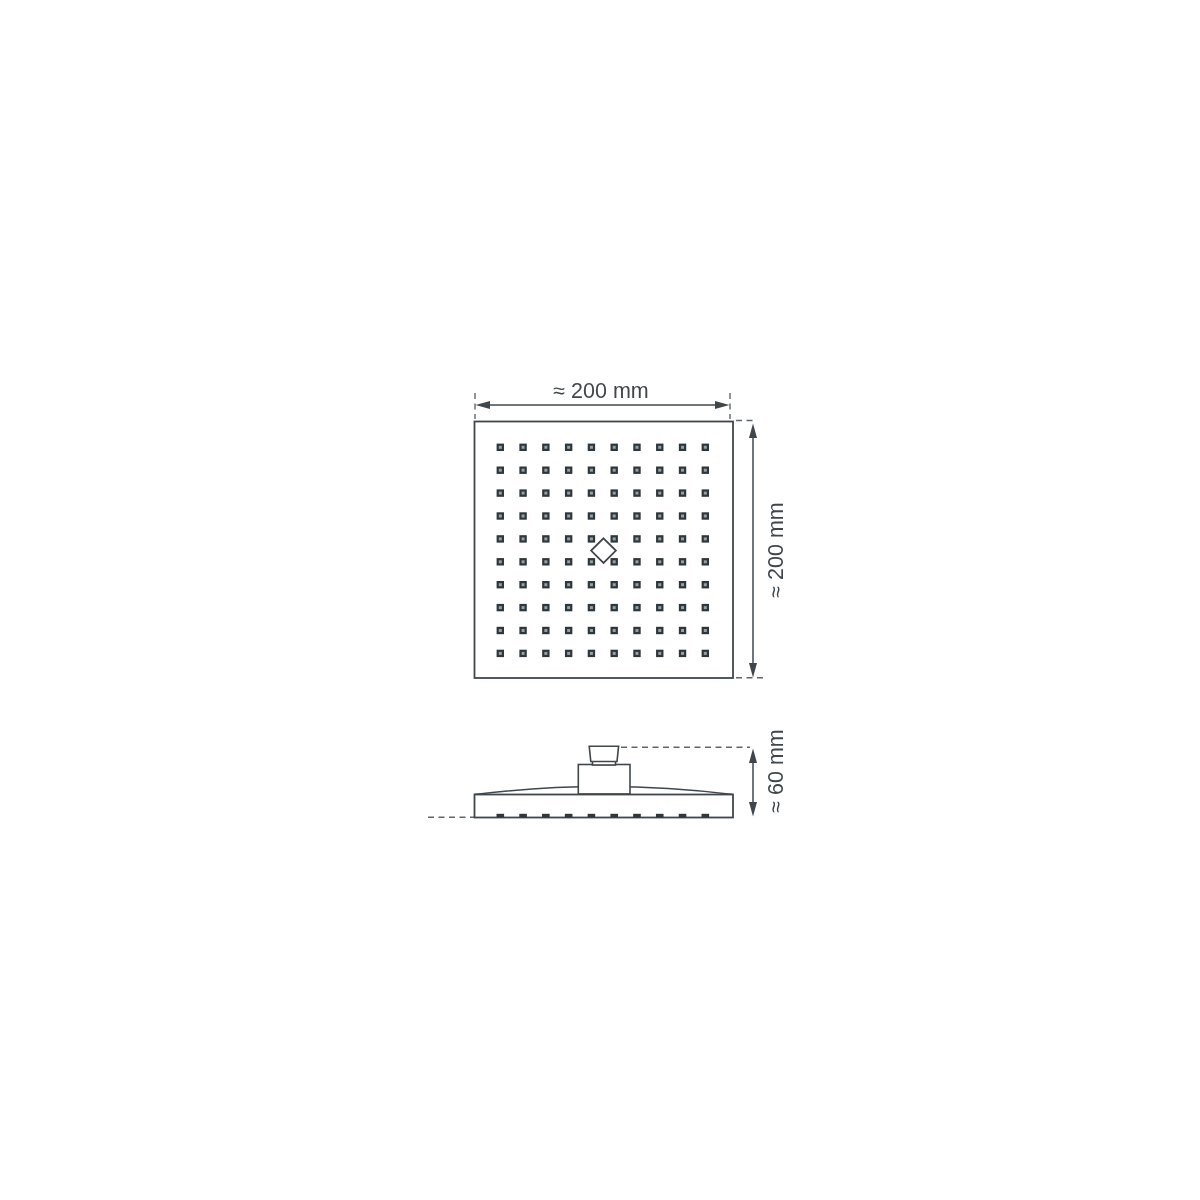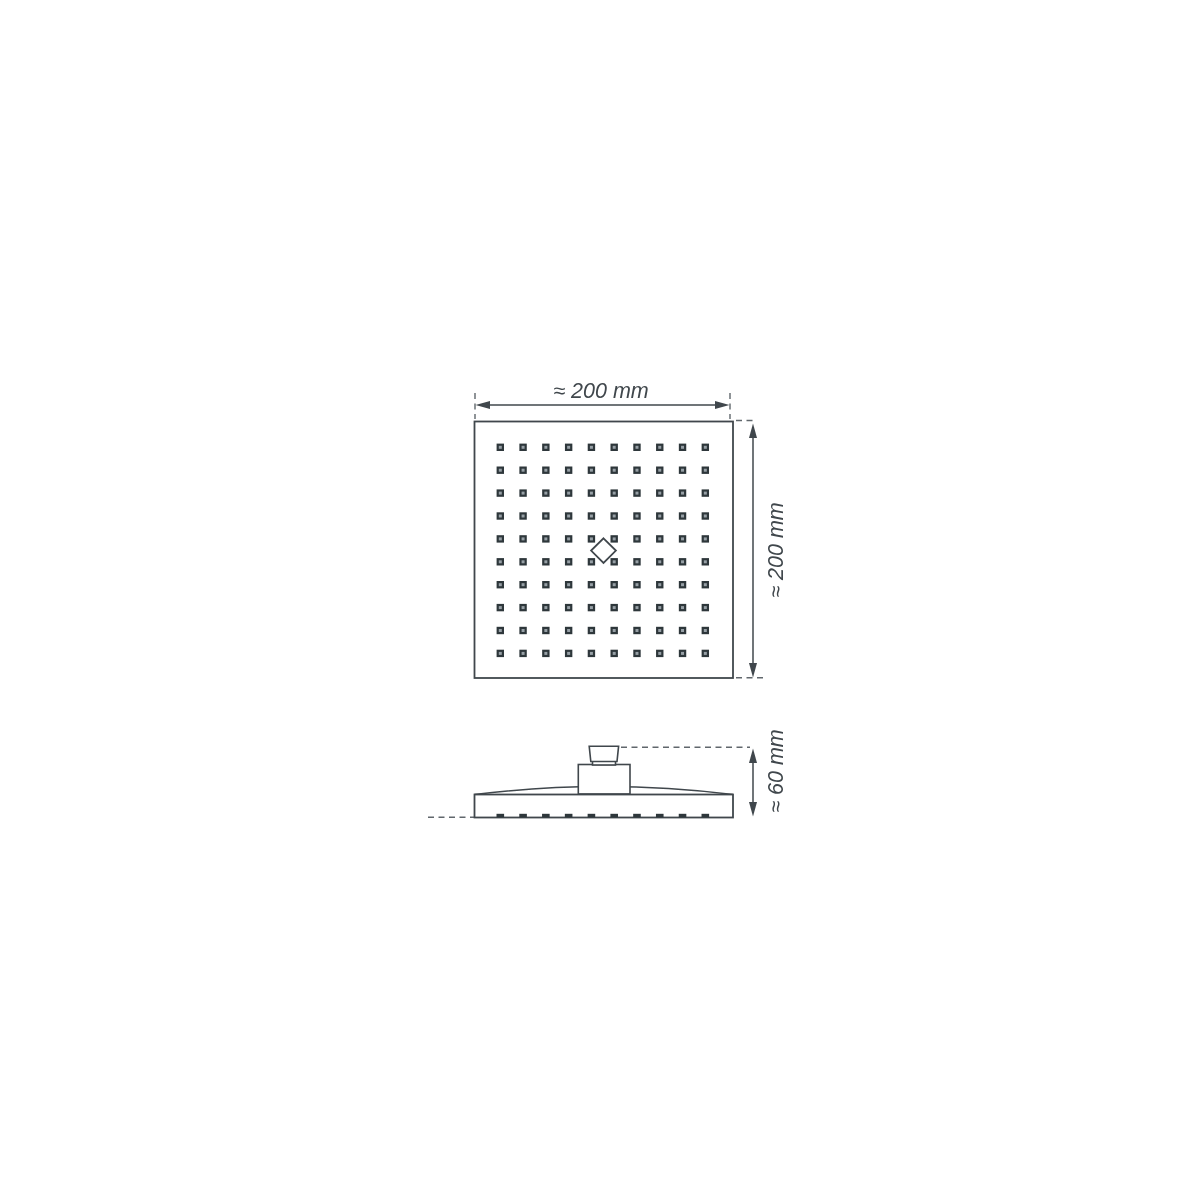--- a/index.html
+++ b/index.html
@@ -1,16 +1,16 @@
 <!DOCTYPE html>
 <html style="--background: #ffffff; --line: #40474c; --dashed-line: #60676c; --nozzle-fill: #2e373b; --nozzle-center: #97a0a6; --text: #40474c;"><head>
 <meta charset="utf-8">
 <style>
   html,body{margin:0;padding:0;background:var(--background,#fff);}
-  .canvas{position:relative;width:1200px;height:1200px;background:var(--background,#fff);overflow:hidden;font-style:italic;}
+  .canvas{position:relative;width:1200px;height:1200px;background:var(--background,#fff);overflow:hidden;}
   svg{display:block;}
   svg text{
     font-family:"Liberation Sans",sans-serif;
     font-size:21.5px;
     fill:var(--text,#40474c);
   }
   .outline{fill:#fff;stroke:var(--line,#40474c);stroke-width:1.8;}
   .thin-outline{fill:none;stroke:var(--line,#40474c);stroke-width:1.5;}
   .part{fill:#fff;stroke:var(--line,#40474c);stroke-width:1.6;}
   .dim-line{stroke:var(--line,#40474c);stroke-width:1.5;fill:none;}

